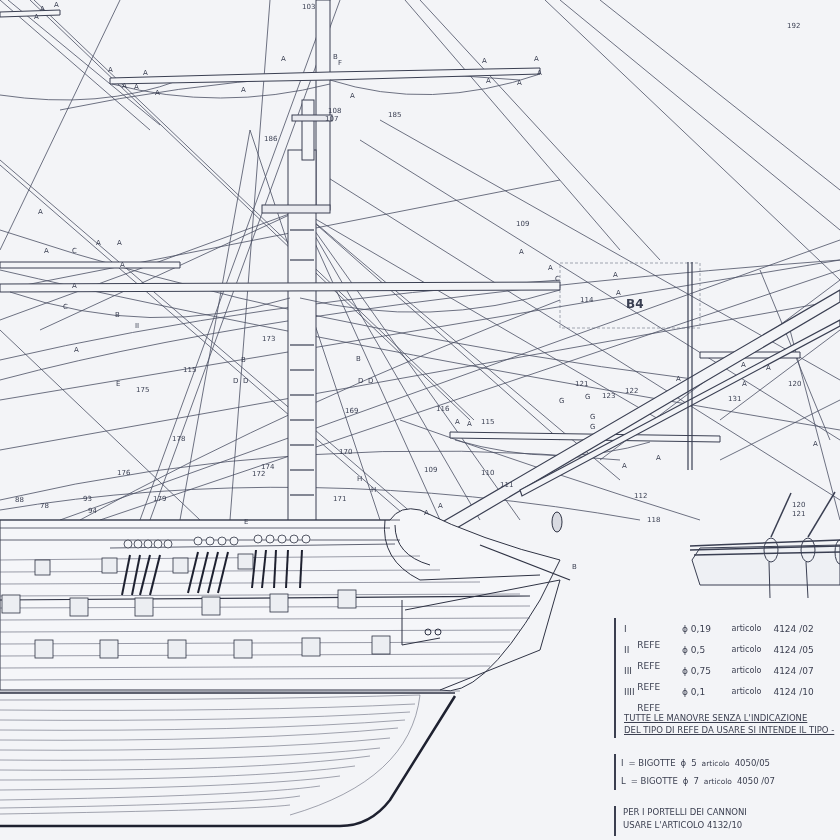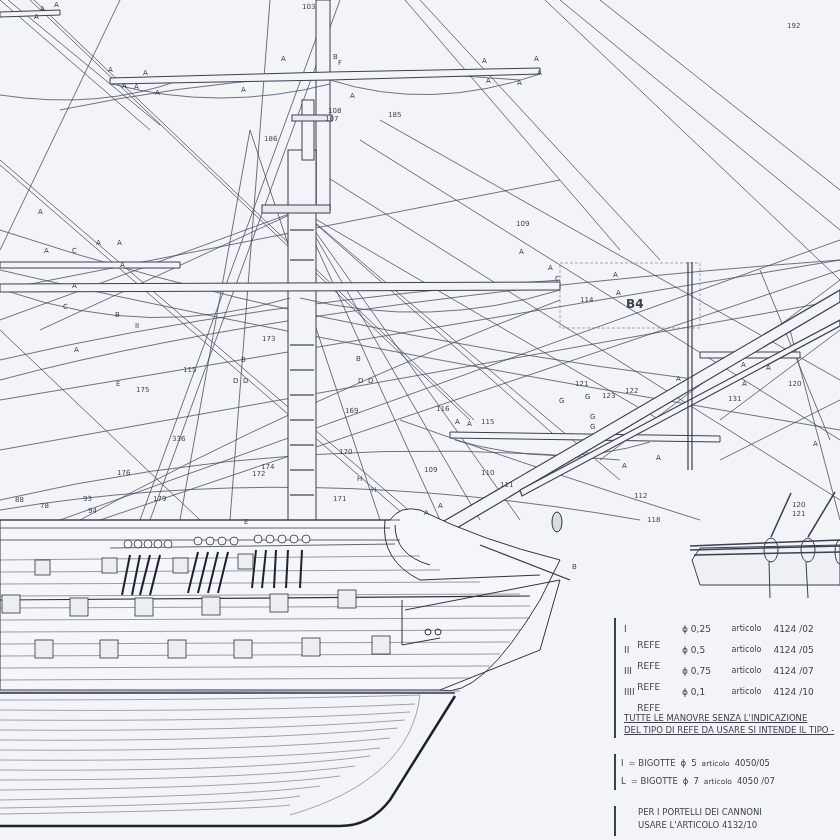--- a/index.html
+++ b/index.html
@@ -263,21 +263,21 @@
       <div class="lbl" style="left: 348px; top: 112px; margin-left: 40px;">185</div>
       <div class="lbl" style="left: 289px; top: 116px; padding-left: 36px;">107</div>
       <div class="lbl" style="left: 304px; top: 108px; margin-left: 24px;">108</div>
       <div class="lbl" style="left: 264px; top: 136px;">186</div>
       <div class="lbl" style="left: 516px; top: 221px;">109</div>
       <div class="lbl" style="left: 580px; top: 297px;">114</div>
       <div class="lbl" style="left: 262px; top: 336px;">173</div>
       <div class="lbl" style="left: 183px; top: 367px;">115</div>
       <div class="lbl" style="left: 136px; top: 387px;">175</div>
       <div class="lbl" style="left: 345px; top: 408px;">169</div>
-      <div class="lbl" style="left: 172px; top: 436px;">336</div>
+      <div class="lbl" style="left: 172px; top: 436px;">178</div>
       <div class="lbl" style="left: 339px; top: 449px;">170</div>
       <div class="lbl" style="left: 261px; top: 464px;">174</div>
       <div class="lbl" style="left: 252px; top: 471px; text-align: center;">172</div>
       <div class="lbl" style="left: 117px; top: 470px;">176</div>
       <div class="lbl" style="left: 153px; top: 496px;">179</div>
       <div class="lbl" style="left: 333px; top: 496px;">171</div>
       <div class="lbl" style="left: 15px; top: 497px;">88</div>
       <div class="lbl" style="left: 40px; top: 503px;">78</div>
       <div class="lbl" style="left: 83px; top: 496px;">93</div>
       <div class="lbl" style="left: 88px; top: 508px;">94</div>
@@ -358,21 +358,21 @@
     </div>
 
   <div class="lbl big" style="left:626px;top:298px;">B4</div>
 
   <div class="legend" style="left:614px;top:618px;width:226px;height:120px;">
     <div class="bar"></div>
     <div style="padding-left:10px;">
       <div class="refe-row">
         <span class="num">I</span>
         <span class="name">REFE</span>
-        <span class="dia"><span>ϕ</span> <span>0,25</span></span>
+        <span class="dia"><span>ϕ</span> <span>0,19</span></span>
         <span class="art">articolo</span>
         <span class="code">4124 /02</span>
       </div>
       <div class="refe-row">
         <span class="num">II</span>
         <span class="name">REFE</span>
         <span class="dia"><span>ϕ</span> <span>0,5</span></span>
         <span class="art">articolo</span>
         <span class="code">4124 /05</span>
       </div>
@@ -413,21 +413,21 @@
         <span>ϕ</span>
         <span>7</span>
         <span class="art">articolo</span>
         <span>4050 /07</span>
       </div>
     </div>
   </div>
 
   <div class="legend" style="left:614px;top:806px;width:200px;height:30px;">
     <div class="bar"></div>
-    <div style="padding-left:24px;">
+    <div style="padding-left:9px;">
       <div class="caps">PER I PORTELLI DEI CANNONI</div>
       <div class="caps">USARE L'ARTICOLO 4132/10</div>
     </div>
   </div>
 
   <div class="lbl" style="left:792px;top:502px;">120</div>
   <div class="lbl" style="left:792px;top:511px;">121</div>
 </div>
 
 </body></html>

